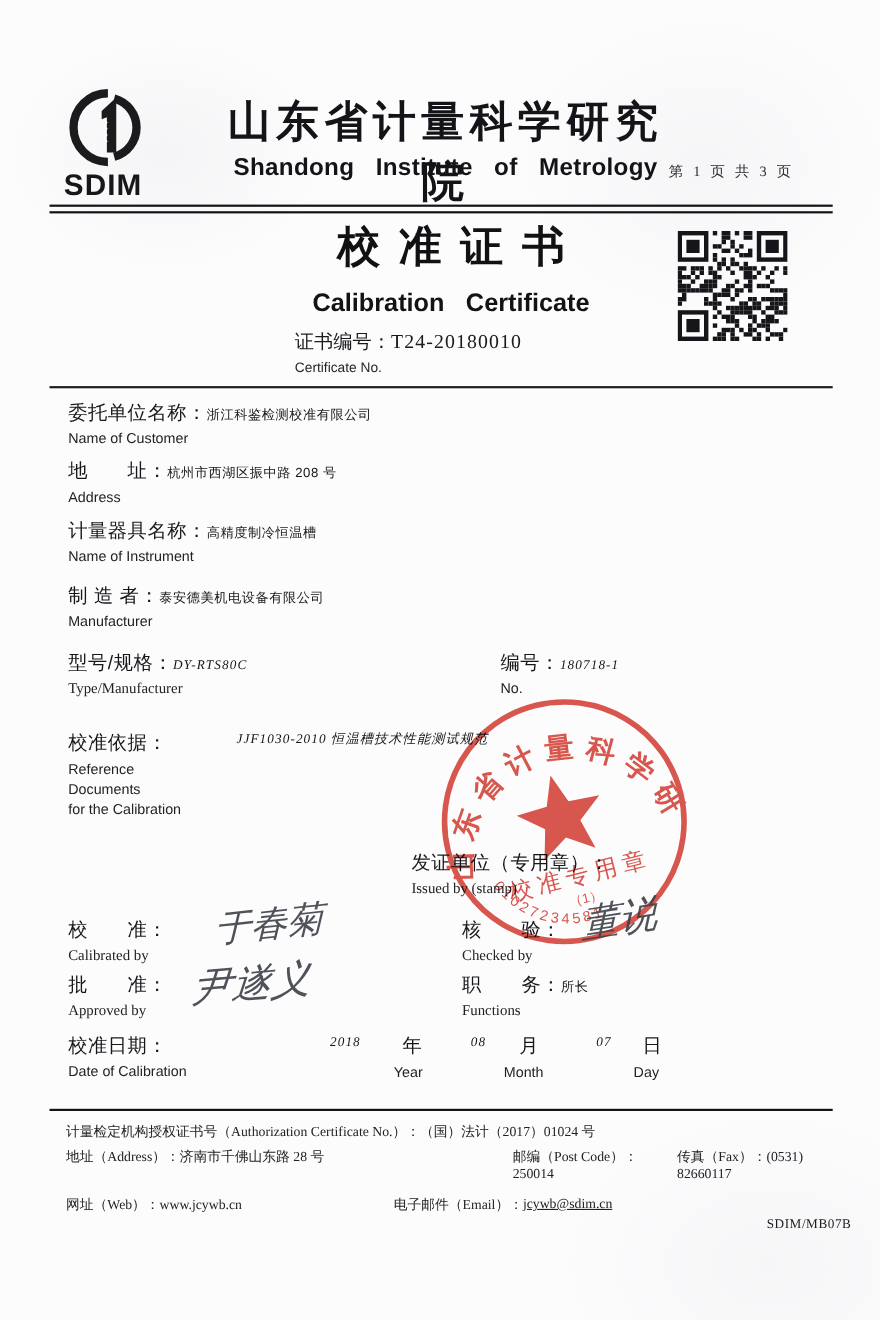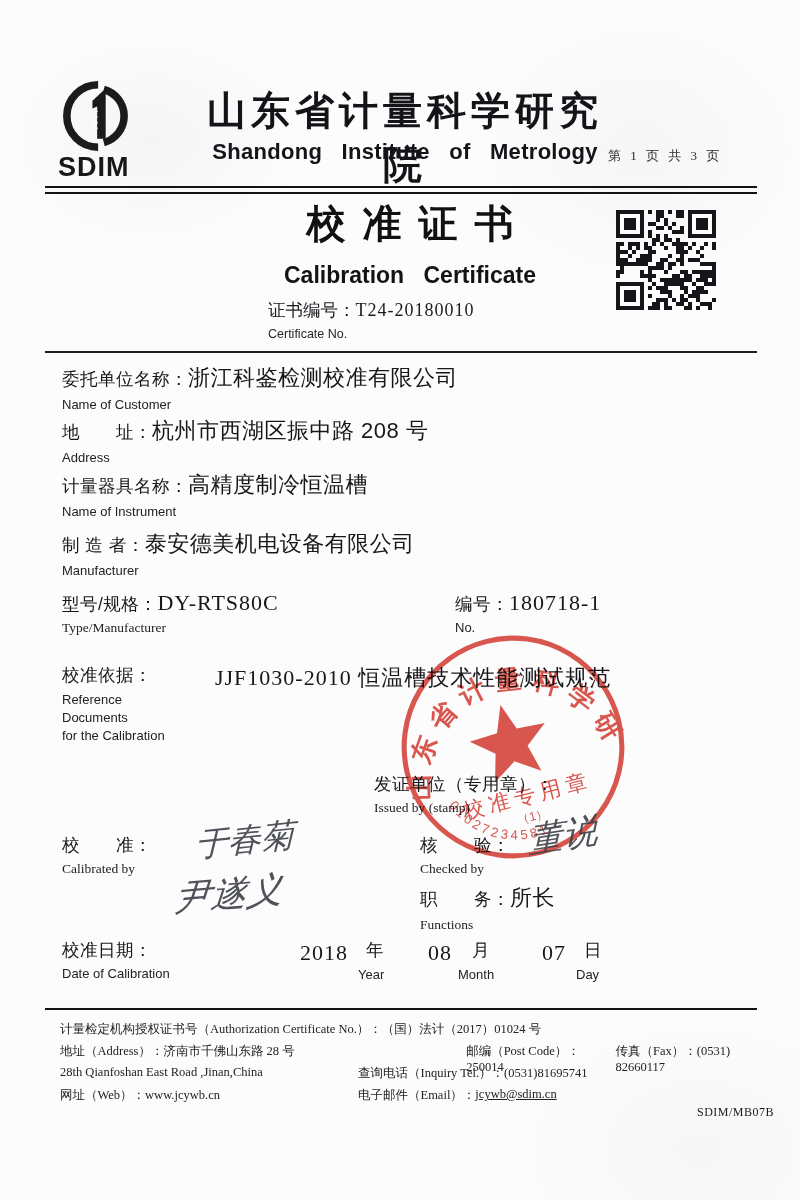--- a/index.html
+++ b/index.html
@@ -34,25 +34,25 @@
                   word-spacing:13px; color:#131316; }
   .qr { left:616px; top:210px; width:100px; height:100px; }
   .certno { left:268px; top:298px; font-size:17.5px; font-family:"Liberation Serif", serif; color:#1b1b1f; }
   .certno .val { font-size:18px; letter-spacing:1px; }
   .certno-en { left:268px; top:327px; font-size:12.5px; color:#27272b; }
   .rule-thin { left:45px; top:351px; width:712px; height:0; border-top:2px solid #1d1d22; }
 
   
   .field { left:62px; }
   .fl { font-size:17.5px; letter-spacing:0.5px; color:#17171b; }
-  .fv { font-size:22px; letter-spacing:0.5px; color:#17171b;text-align:right; }
+  .fv { font-size:12px; letter-spacing:0.5px; color:#17171b;text-align:right; }
   .fe { font-size:13px; color:#222226; margin-top:4px; }
   .fe-serif { font-family:"Liberation Serif", serif; font-size:13.5px; }
   .ref-en { line-height:18px; }
-  .num { font-family:"Liberation Serif", serif; letter-spacing:1px; }
+  .num { font-family:"Liberation Serif", serif; letter-spacing:1px;font-style:italic; }
 
   
   .stamp { left:396px; top:630px; width:234px; height:234px; transform:rotate(-14deg);
            mix-blend-mode:multiply; opacity:0.9; z-index:6; pointer-events:none; }
   
   .issued { left:374px; top:772px; z-index:2; }
   .sig-hand { font-family:"DejaVu Serif", serif; font-style:italic; color:#3e4048; z-index:7; opacity:0.9; }
   .footer-line { left:48px; width:712px; font-size:12.5px; font-family:"Liberation Serif", serif;
                  color:#222226; display:flex;margin-left:12px; }
   .rule-bottom { left:45px; top:1008px; width:712px; height:0; border-top:2.5px solid #131317; }
@@ -372,20 +372,24 @@
     <div class="fe fe-serif">Calibrated by</div>
   </div>
   <div class="abs sig-hand" style="left:195px; top:818px; font-size:33px; transform:rotate(-6deg) skewX(-6deg)">于春菊</div>
 
   <div class="abs" style="left:420px; top:833px">
     <div class="fl">核　　验：</div>
     <div class="fe fe-serif">Checked by</div>
   </div>
   <div class="abs sig-hand" style="left:528px; top:812px; font-size:35px; transform:rotate(-9deg) skewX(-8deg)">董说</div>
 
+  <div class="abs field" style="top:883px">
+    <div class="fl">批　　准：</div>
+    <div class="fe fe-serif">Approved by</div>
+  </div>
   <div class="abs sig-hand" style="left:175px; top:870px; font-size:36px; transform:rotate(-5deg) skewX(-10deg)">尹遂义</div>
 
   <div class="abs" style="left:420px; top:883px">
     <div><span class="fl">职　　务：</span><span class="fv">所长</span></div>
     <div class="fe fe-serif">Functions</div>
   </div>
 
   <div class="abs field" style="top:938px">
     <div class="fl">校准日期：</div>
     <div class="fe">Date of Calibration</div>
@@ -402,24 +406,20 @@
 
   <div class="abs rule-bottom"></div>
   <div class="abs footer-line" style="top:1021px">
     <span>计量检定机构授权证书号（Authorization Certificate No.）：（国）法计（2017）01024 号</span>
   </div>
   <div class="abs footer-line" style="top:1043px">
     <span style="width:434px">地址（Address）：济南市千佛山东路 28 号</span>
     <span style="margin-right:8px">邮编（Post Code）：250014</span>
     <span>传真（Fax）：(0531) 82660117</span>
   </div>
-  <div class="abs footer-line" style="top:1065px">
-    <span style="width:298px">28th Qianfoshan East Road ,Jinan,China</span>
-    <span>查询电话（Inquiry Tel.）：(0531)81695741</span>
-  </div>
   <div class="abs footer-line" style="top:1087px">
     <span style="width:298px">网址（Web）：www.jcywb.cn</span>
     <span>电子邮件（Email）：</span>
     <span class="email-u">jcywb@sdim.cn</span>
   </div>
   <div class="abs f-serif" style="left:697px; top:1105px; font-size:12px; letter-spacing:0.5px">SDIM/MB07B</div>
 
 </div>
 
 </body></html>

